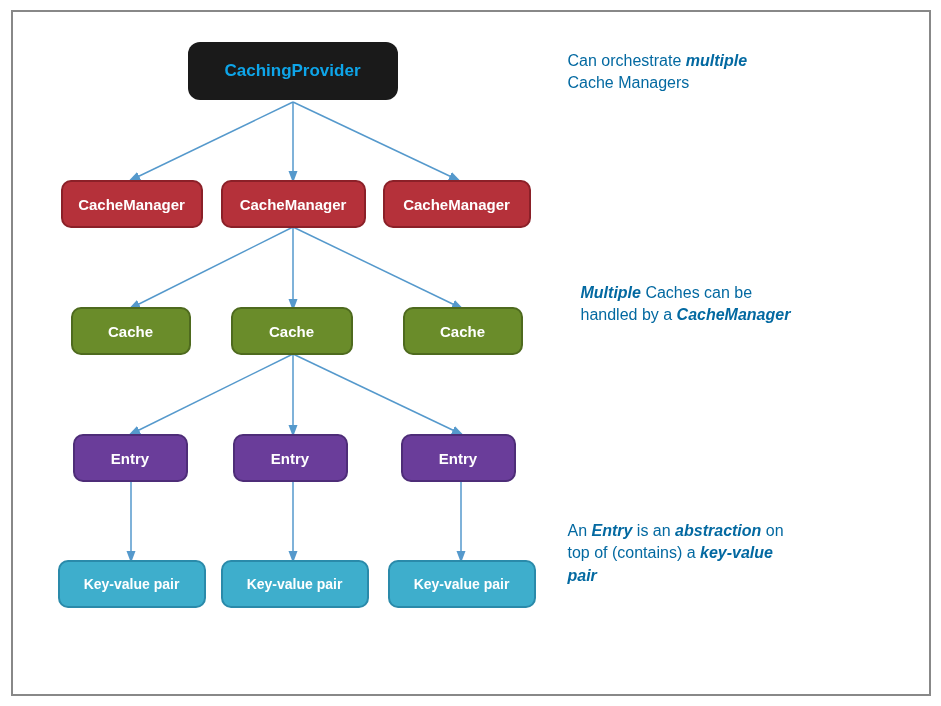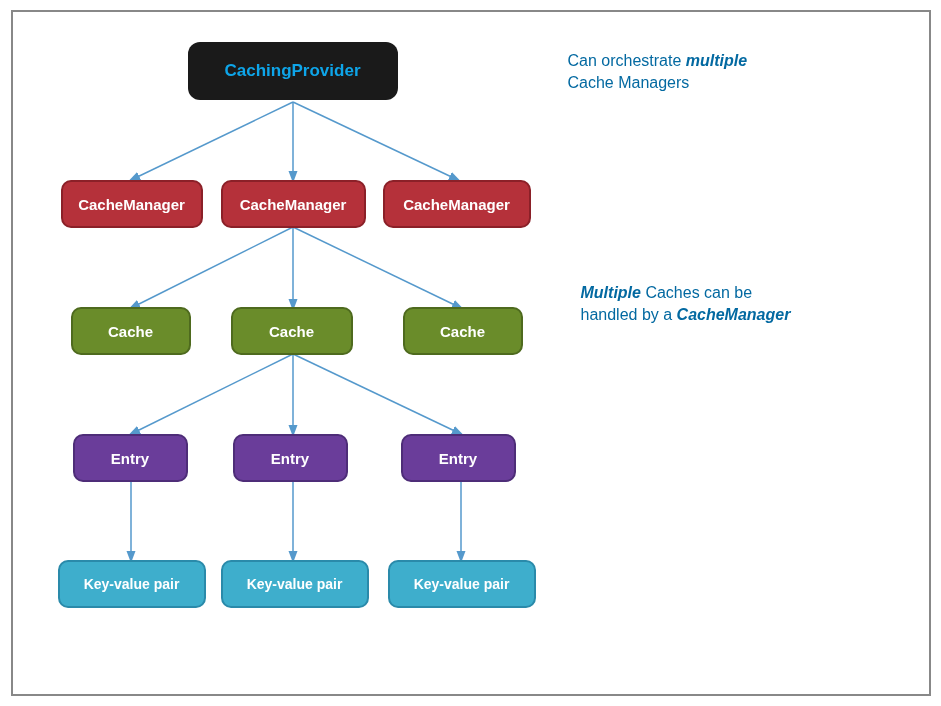--- a/index.html
+++ b/index.html
@@ -141,14 +141,17 @@
 
   <div class="annotation" style="left:555px; top:38px;">
     Can orchestrate <em>multiple</em><br>Cache Managers
   </div>
 
   <div class="annotation" style="left:555px; top:270px;margin-left:13px;">
     <em>Multiple</em> Caches can be handled by a <em>CacheManager</em>
   </div>
 
 
+  <div class="annotation" style="left:555px; top:508px;">
+    An <em>Entry</em> is an <em>abstraction</em> on top of (contains) a <em>key-value pair</em>
+  </div>
 
 </div>
 
 </body></html>

